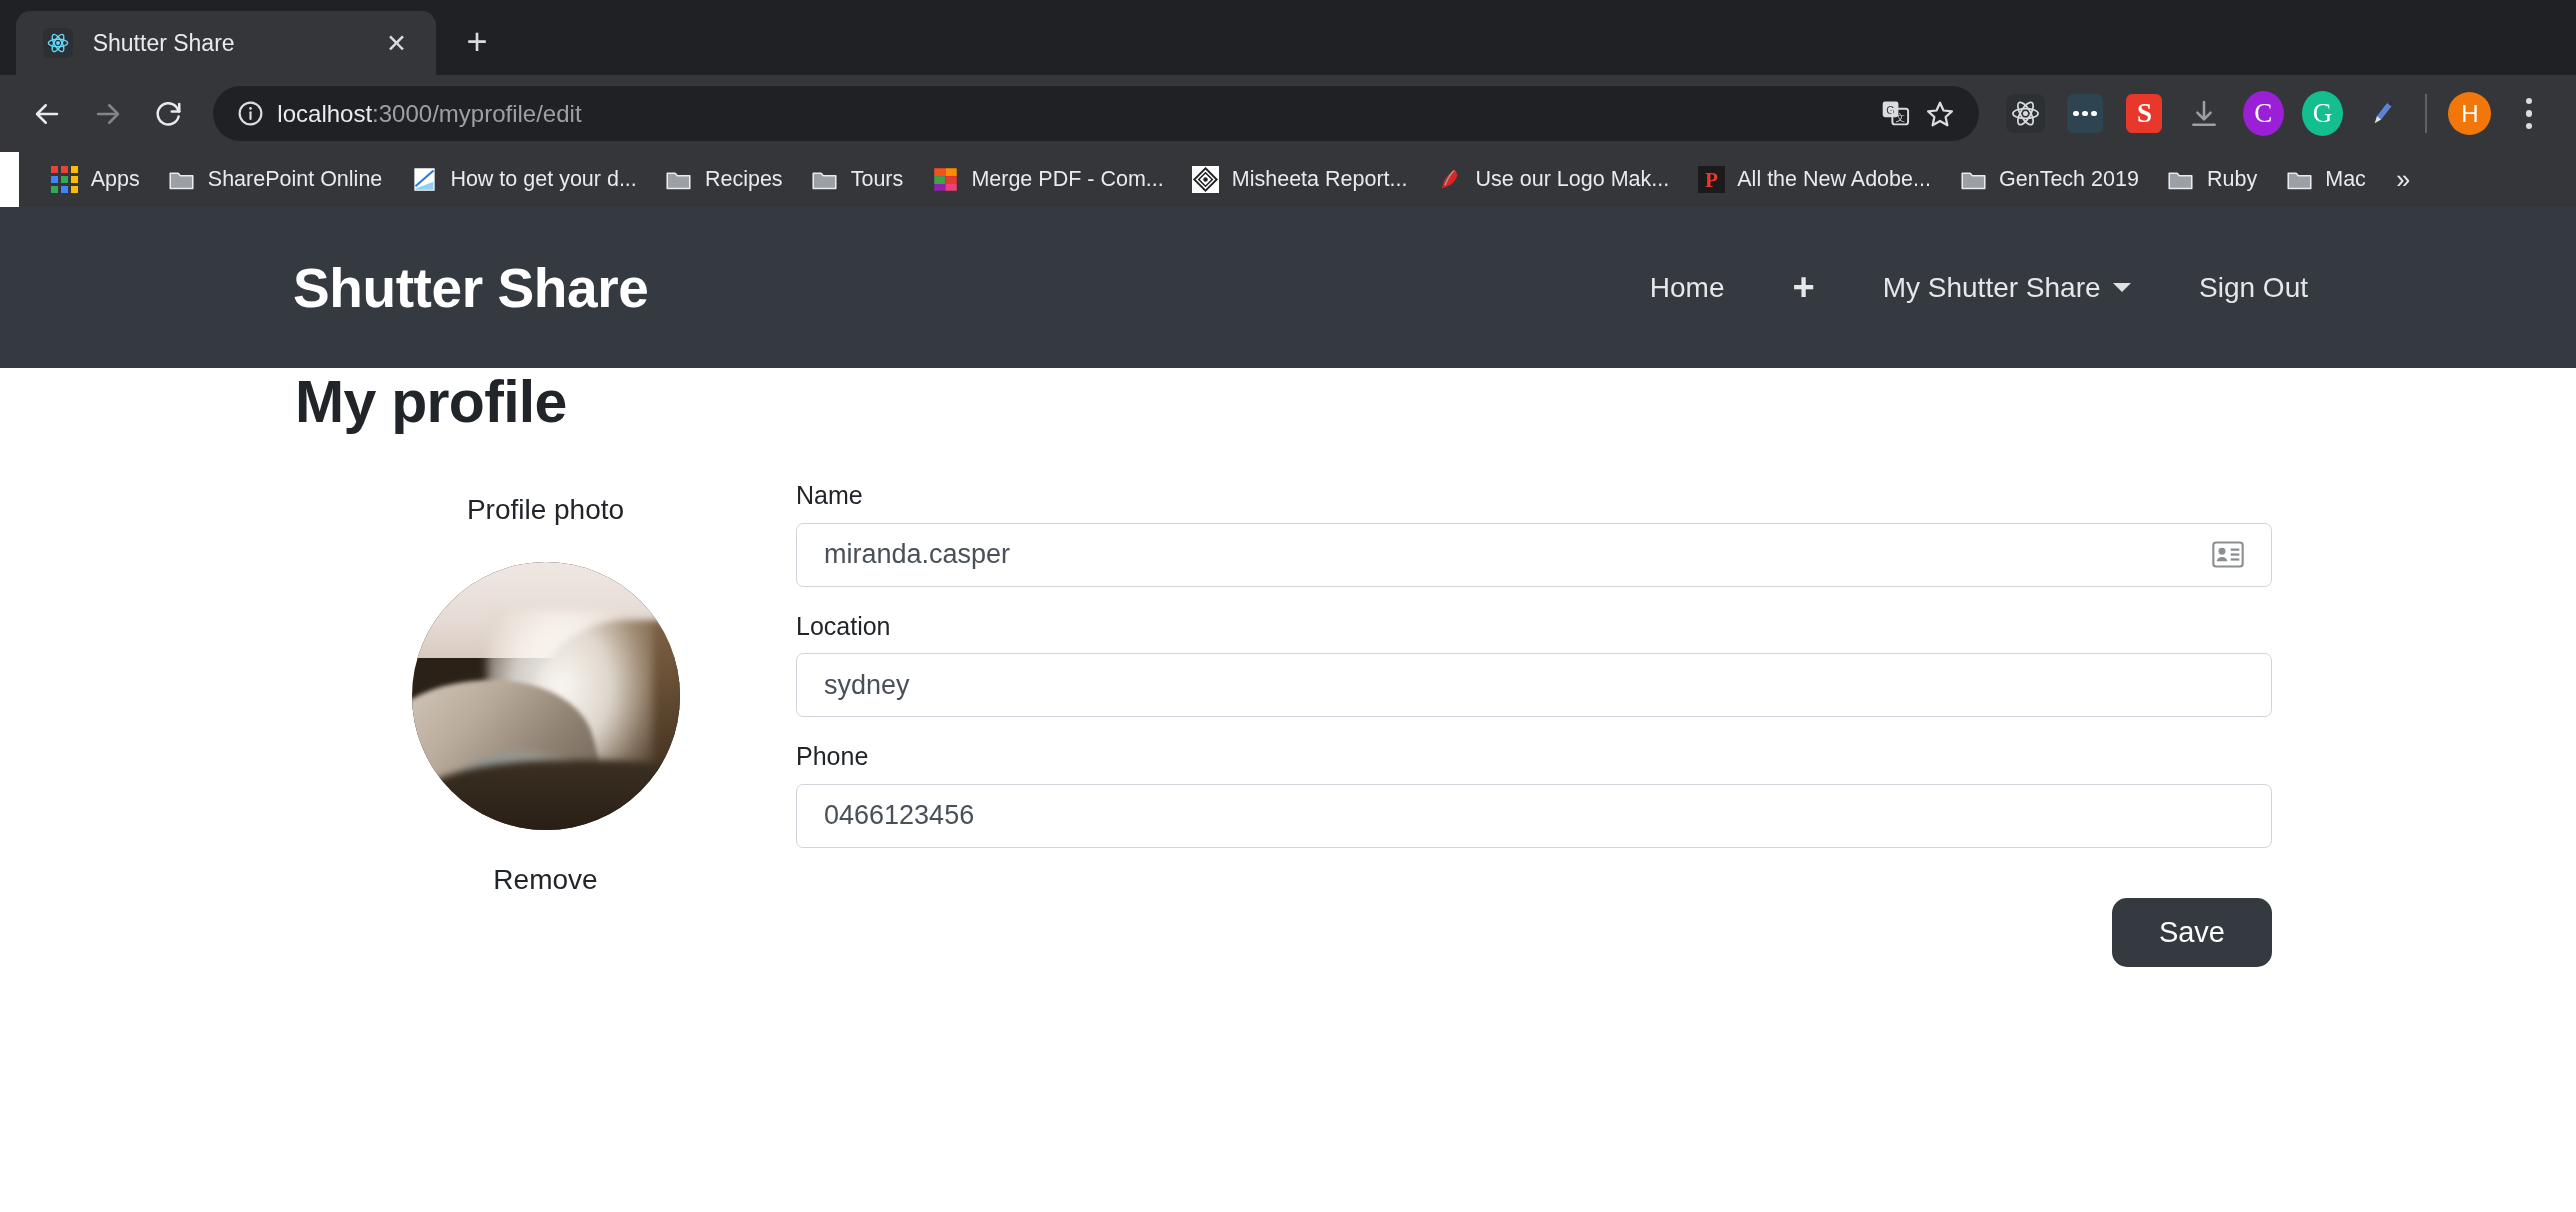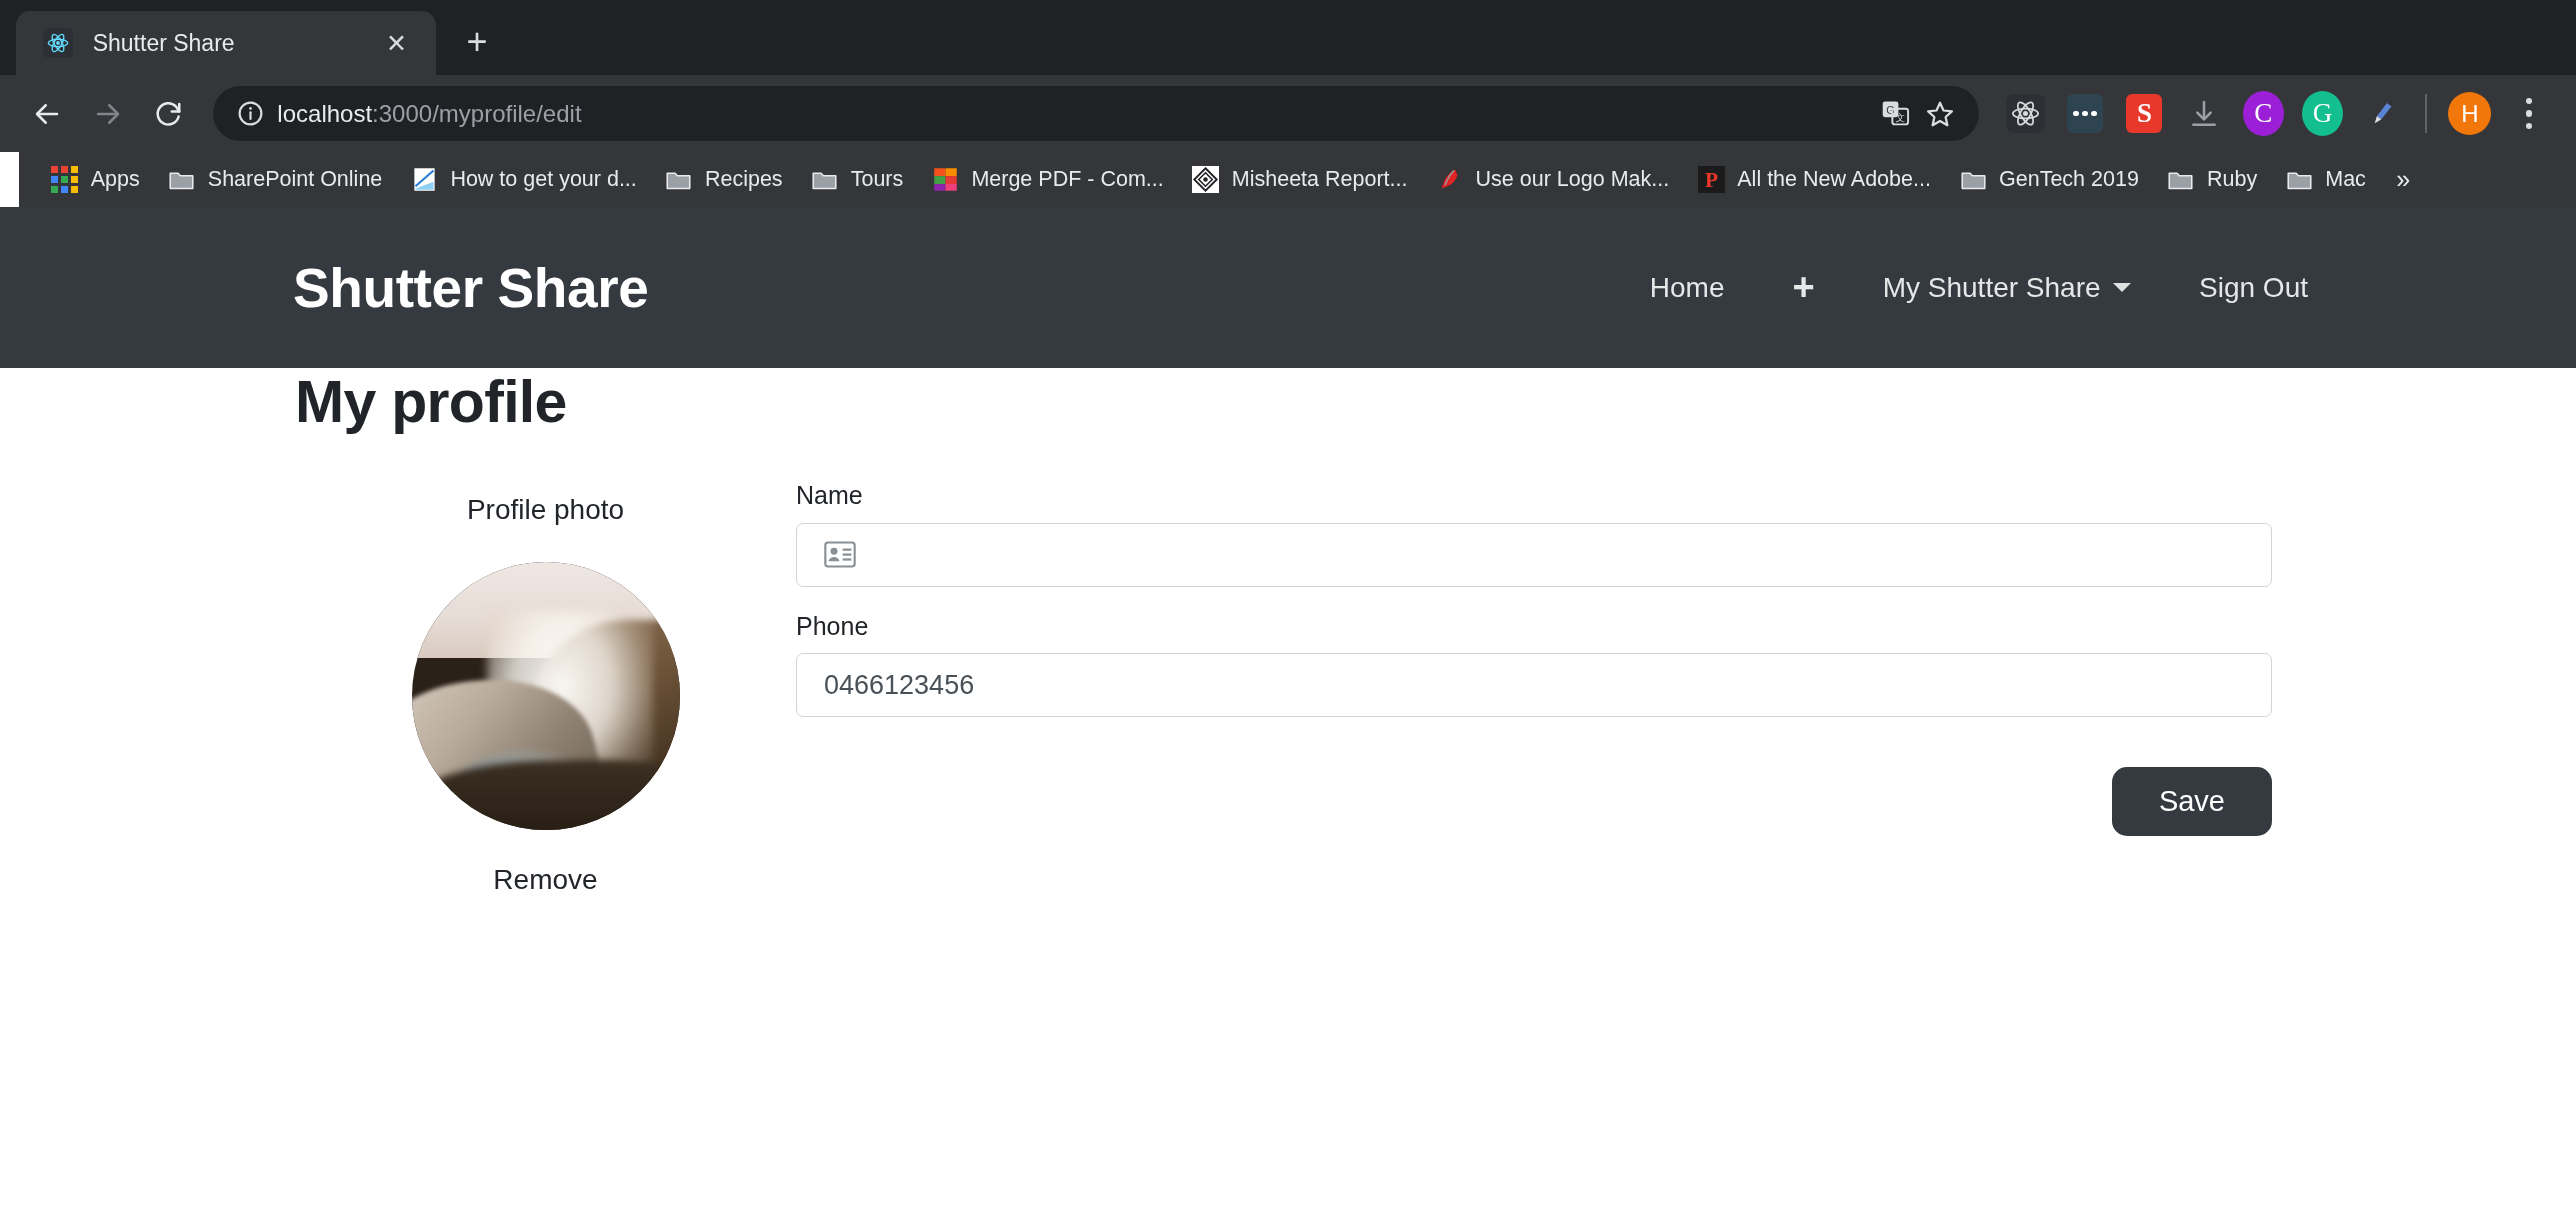--- a/index.html
+++ b/index.html
@@ -551,31 +551,38 @@
         <span class="dark"></span>
       </div>
       <div class="remove-link">Remove</div>
     </div>
 
     <div class="form-col">
 
       <div class="field">
         <div class="field-label">Name</div>
         <div class="field-input">
+          <span class="val">miranda.casper</span>
           <svg class="autofill-ico" viewBox="0 0 24 20">
             <rect x="1" y="1" width="22" height="18" rx="2" fill="none" stroke="#8a8f94" stroke-width="1.6"></rect>
             <circle cx="7.5" cy="7.5" r="2.6" fill="#8a8f94"></circle>
             <path d="M3.4 15c.6-2.2 2.2-3.2 4.1-3.2s3.5 1 4.1 3.2z" fill="#8a8f94"></path>
             <rect x="14" y="5.5" width="6.5" height="1.7" fill="#8a8f94"></rect>
             <rect x="14" y="9.2" width="6.5" height="1.7" fill="#8a8f94"></rect>
             <rect x="14" y="12.9" width="6.5" height="1.7" fill="#8a8f94"></rect>
           </svg>
         </div>
       </div>
 
+      <div class="field">
+        <div class="field-label">Location</div>
+        <div class="field-input">
+          <span class="val">sydney</span>
+        </div>
+      </div>
 
       <div class="field">
         <div class="field-label">Phone</div>
         <div class="field-input">
           <span class="val">0466123456</span>
         </div>
       </div>
 
       <div class="field">
       </div>

